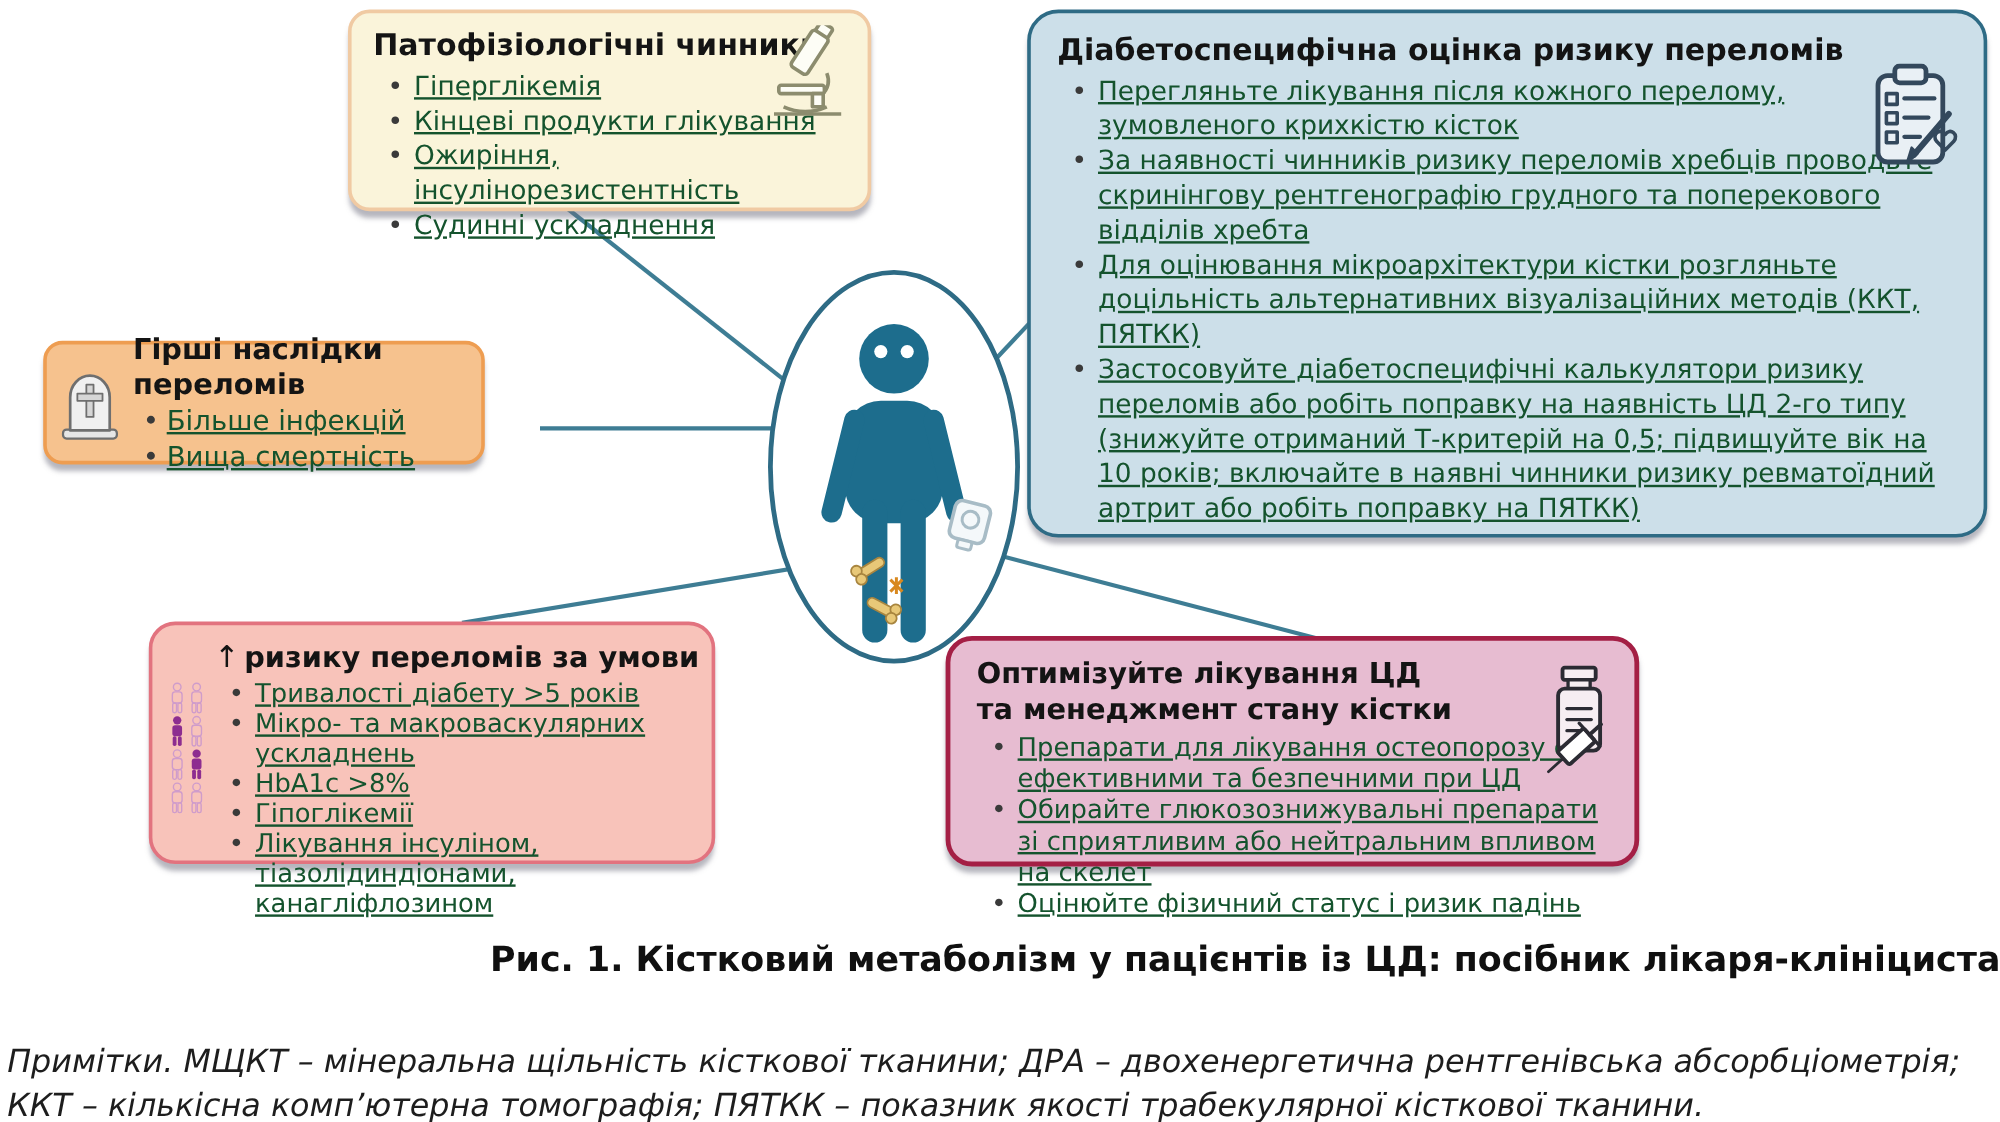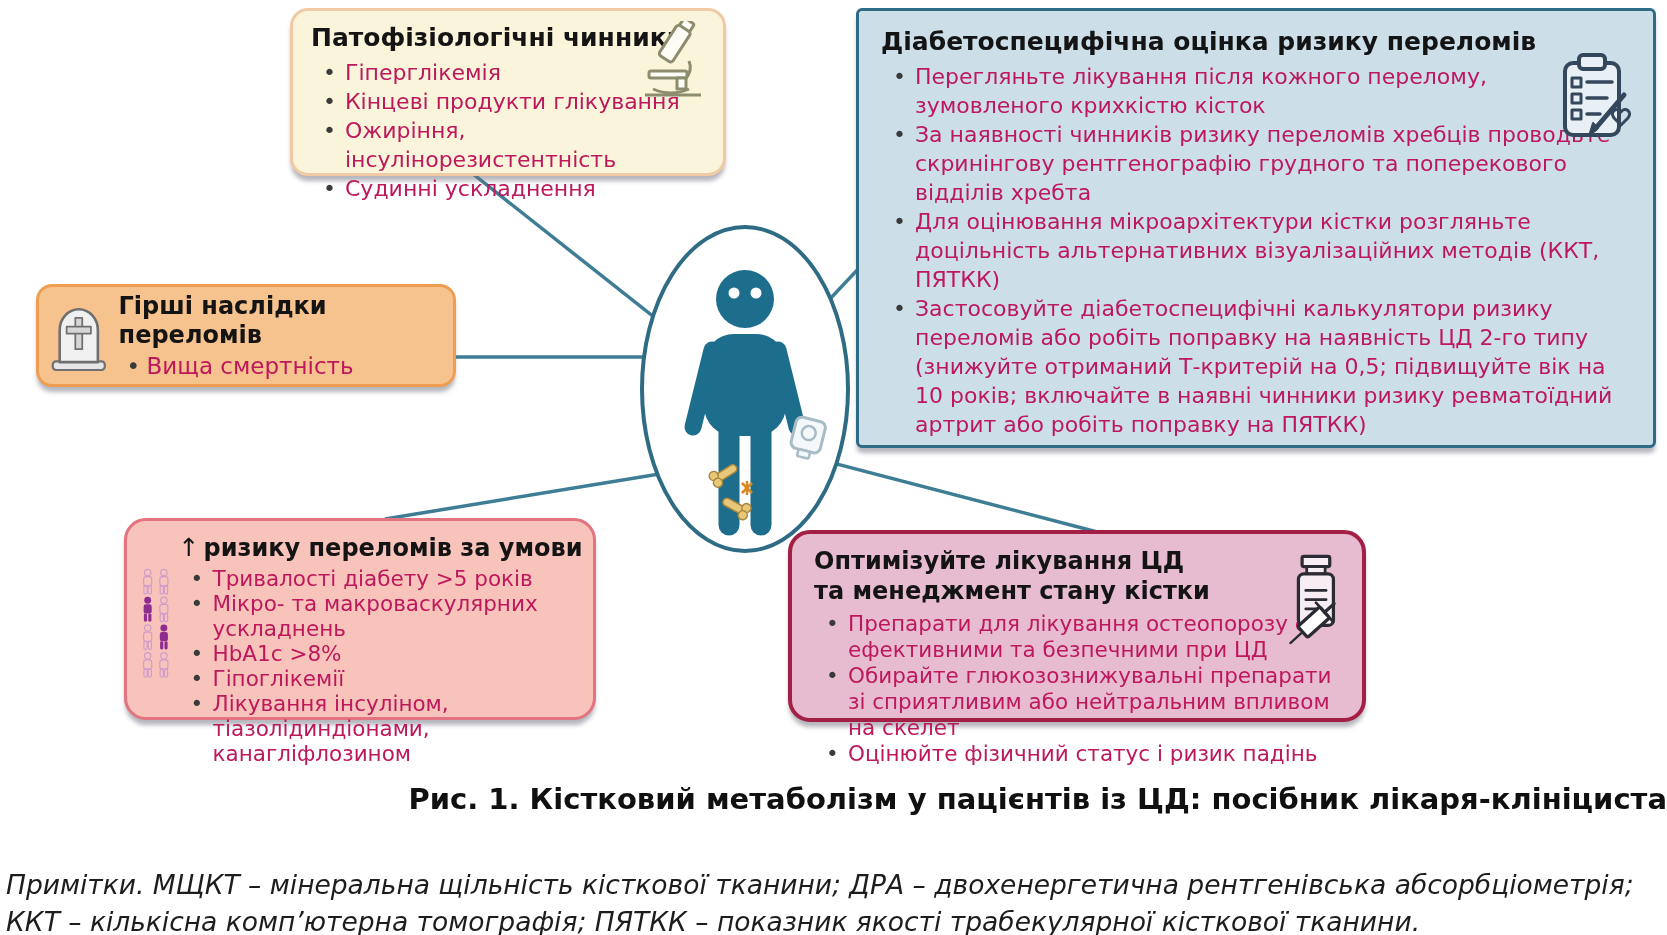--- a/index.html
+++ b/index.html
@@ -11,35 +11,35 @@
   
   #connectors{position:absolute;left:0;top:0;z-index:0;}
   
   #figure-wrap{position:absolute;left:638px;top:222px;width:214px;height:334px;z-index:1;}
   
   .box{position:absolute;z-index:2;box-sizing:border-box;
        box-shadow:0 6px 4px -1px rgba(110,110,125,.5);}
   .bx-yellow{left:290px;top:8px;width:436px;height:168px;background:#faf4da;
              border:3px solid #f0caa3;border-radius:18px;padding:12px 14px 10px 18px;}
   .bx-blue{left:856px;top:8px;width:800px;height:440px;background:#ccdfe9;
-           border:3px solid #2e6b85;border-radius:6px;padding:16px 20px 12px 22px;}
-  .bx-orange{left:36px;top:284px;width:420px;height:103px;background:#f6c28e;
+           border:3px solid #2e6b85;border-radius:26px;padding:16px 20px 12px 22px;}
+  .bx-orange{left:36px;top:284px;width:368px;height:103px;background:#f6c28e;
              border:3px solid #ee9d51;border-radius:16px;padding:8px 12px 6px 12px;
              display:flex;align-items:center;gap:12px;}
   .bx-pink{left:124px;top:518px;width:472px;height:202px;background:#f8c3ba;
            border:3px solid #e2737f;border-radius:22px;padding:12px 10px 8px 12px;
            display:flex;gap:6px;justify-content:center;}
   .bx-magenta{left:788px;top:530px;width:578px;height:192px;background:#e7bcd1;
               border:4px solid #a41f45;border-radius:22px;padding:12px 14px 24px 22px;}
   .box-title{font-weight:bold;color:#141414;font-size:25px;line-height:1.2;margin-bottom:5px;}
   .bx-orange .box-title{font-size:24px;margin-bottom:2px;}
   .bx-pink .box-title{font-size:24px;margin-bottom:3px;}
   .bx-magenta .box-title{font-size:24px;line-height:30px;margin-bottom:0;}
   .bx-magenta .box-title.second{margin-bottom:5px;}
-  ul.blist{list-style:none;margin:0;padding:0;color:#be185d;}
+  ul.blist{list-style:none;margin:0;padding:0;color:#14532d;text-decoration:underline;}
   ul.blist li{position:relative;padding-left:34px;}
   ul.blist li::before{content:"\2022";position:absolute;left:12px;top:0;color:#3a3a3a;}
   .bx-yellow ul.blist{font-size:22px;line-height:29px;}
   .bx-blue ul.blist{font-size:22px;line-height:29px;padding-right:6px;}
   .bx-orange ul.blist{font-size:23px;line-height:30px;}
   .bx-orange ul.blist li{padding-left:28px;}
   .bx-orange ul.blist li::before{left:8px;}
   .bx-pink ul.blist{font-size:21.5px;line-height:25px;}
   .bx-magenta ul.blist{font-size:21.5px;line-height:26px;}
   
@@ -163,20 +163,21 @@
     <g stroke="#6f6f6f" stroke-linejoin="round">
       <rect x="2" y="70" width="60" height="10" rx="4" fill="#e6e6e6" stroke-width="2.5"></rect>
       <path d="M10,71 v-37 a22,24 0 0 1 44,0 v37 z" fill="#f0f0f0" stroke-width="3"></path>
       <rect x="28" y="20" width="8" height="36" fill="#d6d6d6" stroke-width="2"></rect>
       <rect x="18" y="30" width="28" height="8" fill="#d6d6d6" stroke-width="2"></rect>
     </g>
   </svg>
   <div>
     <div class="box-title">Гірші наслідки переломів</div>
     <ul class="blist">
+      <li>Більше інфекцій</li>
       <li>Вища смертність</li>
     </ul>
   </div>
 </div>
 
 <div class="box bx-pink">
   <svg width="58" height="182" viewBox="0 0 58 196">
     <g>
       <g transform="translate(15,24)" fill="none" stroke="#cf9ccb" stroke-width="2">
         <circle cy="-15" r="5.5"></circle>

